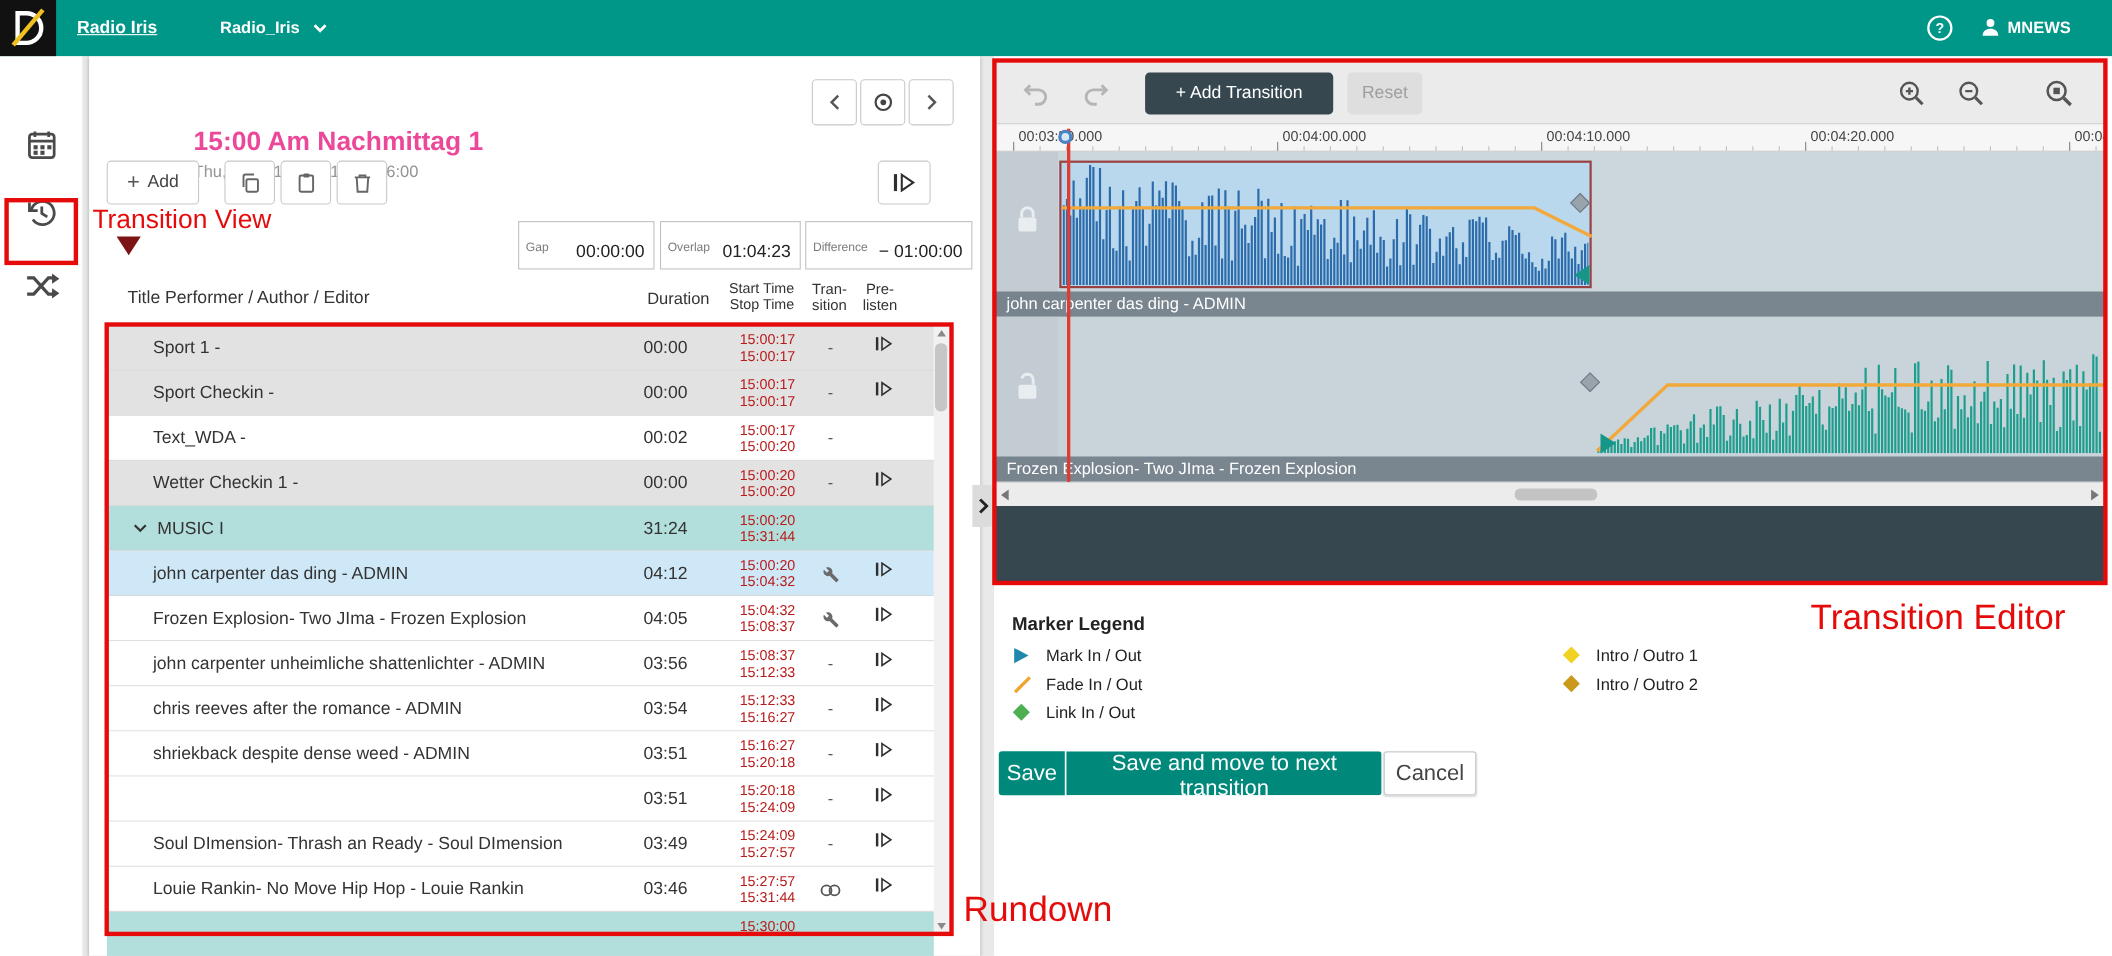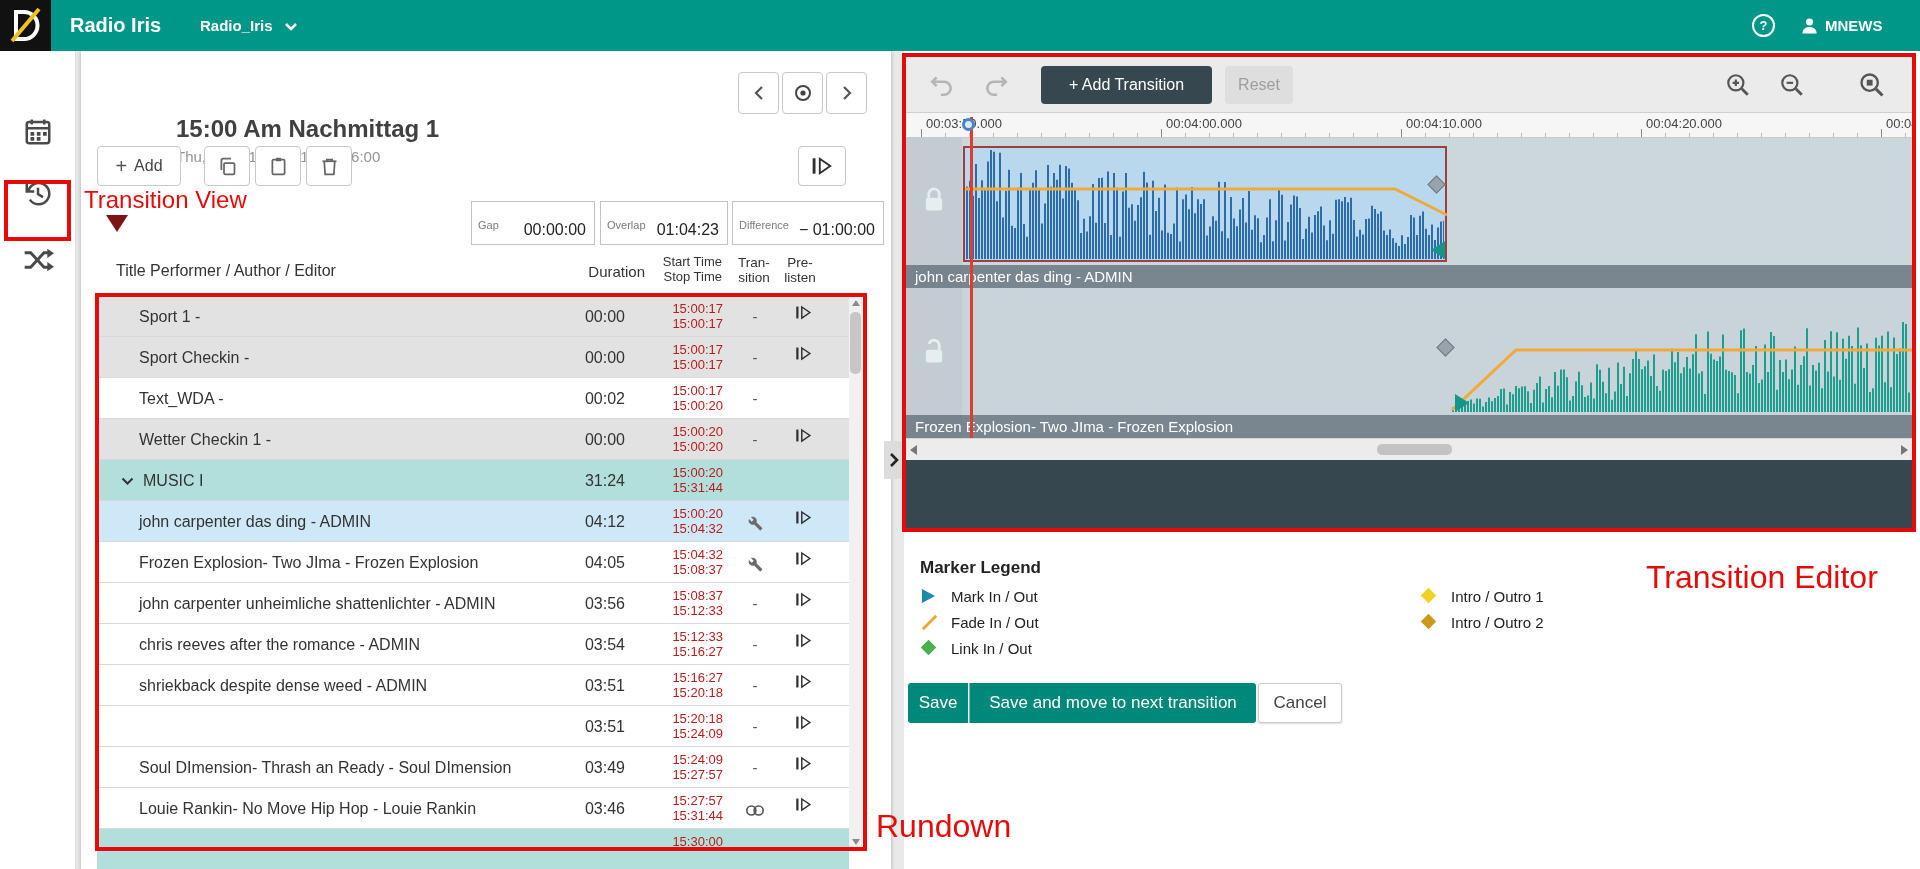--- a/index.html
+++ b/index.html
@@ -2,35 +2,35 @@
 <html><head>
 <meta charset="utf-8">
 <style>
   * { box-sizing: border-box; margin: 0; padding: 0; }
   body { font-family: "Liberation Sans", sans-serif; background:#fff; }
   .page { position:relative; width:1920px; height:869px; background:#fff; overflow:hidden; }
 
   
   .topbar { position:absolute; left:0; top:0; width:1920px; height:51px; background:#009688; color:#fff; z-index:20; }
   .logo { position:absolute; left:0; top:0; width:51px; height:51px; background:#111; }
-  .app-title { position:absolute; left:70px; top:0; line-height:51px; font-size:20px; font-weight:bold; }
+  .app-title { position:absolute; left:70px; top:0; line-height:51px; font-size:16px; font-weight:bold;text-decoration:underline; }
   .station { position:absolute; left:200px; top:0; line-height:51px; font-size:15px; font-weight:600; cursor:pointer; }
   .station svg { margin-left:7px; vertical-align:middle; }
   .help { position:absolute; left:1752px; top:14px; width:23px; height:23px; border:2px solid #fff; border-radius:50%; text-align:center; line-height:19px; font-size:13px; font-weight:bold; cursor:pointer; }
   .userbox { position:absolute; left:1800px; top:0; height:51px; line-height:51px; font-size:15px; font-weight:bold; cursor:pointer; }
   .userbox svg { vertical-align:middle; margin-right:6px; margin-top:-3px; }
 
   
   .sidebar { position:absolute; left:0; top:51px; width:76px; height:818px; background:#fff; border-right:1px solid #ddd; z-index:10; }
   .side-btn { position:absolute; left:0; width:76px; height:56px; display:flex; align-items:center; justify-content:center; cursor:pointer; }
 
   
   .backdrop { position:absolute; left:76px; top:51px; width:828px; height:818px; background:#e9e9e9; }
   .card { position:absolute; left:81px; top:51px; width:810px; height:818px; background:#fff; box-shadow:0 1px 4px rgba(0,0,0,.28); }
-  .rd-title { position:absolute; left:95px; top:64px; font-size:24px; font-weight:bold; color:#404040; }
+  .rd-title { position:absolute; left:95px; top:64px; font-size:24px; font-weight:bold; color:#ec4899; }
   .rd-sub { position:absolute; left:95px; top:97px; font-size:15px; color:#949494; }
   .navgrp button { position:absolute; top:72px; width:41px; height:42px; background:#fff; border:1px solid #c8c8c8; border-radius:4px; cursor:pointer; display:flex; align-items:center; justify-content:center; }
   .btn-plain { position:absolute; background:#fff; border:1px solid #c8c8c8; border-radius:4px; cursor:pointer; display:flex; align-items:center; justify-content:center; }
   .addbtn { left:97px; top:146px; width:84px; height:40px; font-size:16px; color:#444; gap:7px; }
   .addbtn .plus { font-size:20px; color:#555; }
   .statbox { position:absolute; top:201px; height:44px; background:#fff; border:1px solid #c2c2c2; }
   .statbox .lab { position:absolute; left:6px; top:3px; font-size:11px; color:#7b7b7b;margin-top:14px; }
   .statbox .val { position:absolute; right:8px; bottom:5px; font-size:16px; color:#222; }
 
   .th { position:absolute; color:#333; }
@@ -102,21 +102,21 @@
   .legcol { position:absolute; top:586px; }
   .legcol1 { left:920px; } .legcol2 { left:1420px; }
   .legitem { height:20px; margin-bottom:6px; display:flex; align-items:center; font-size:15px; color:#222; }
   .legic { width:19px; height:18px; display:inline-block; margin-right:12px; position:relative; }
   .mark-in-out::after { content:''; position:absolute; left:2px; top:2px; border-left:13px solid #1e88ad; border-top:7px solid transparent; border-bottom:7px solid transparent; }
   .fade-in-out::after { content:''; position:absolute; left:0; top:8px; width:19px; height:3px; background:#f0a62e; transform:rotate(-45deg); }
   .link-in-out::after { content:''; position:absolute; left:3px; top:3px; width:11px; height:11px; background:#4caf50; transform:rotate(45deg); }
   .intro-outro-1::after { content:''; position:absolute; left:3px; top:3px; width:11px; height:11px; background:#f0d322; transform:rotate(45deg); }
   .intro-outro-2::after { content:''; position:absolute; left:3px; top:3px; width:11px; height:11px; background:#cb9a1d; transform:rotate(45deg); }
 
-  .act { position:absolute; top:683px; height:40px; border:none; font-size:17px; cursor:pointer; font-family:"Liberation Sans",sans-serif; }
+  .act { position:absolute; top:683px; height:40px; border:none; font-size:20px; cursor:pointer; font-family:"Liberation Sans",sans-serif; }
   .act-save { left:908px; width:60px; background:#00897b; color:#fff; border-radius:3px 0 0 3px; }
   .act-next { left:969px; width:287px; background:#00897b; color:#fff; border-left:1px solid rgba(255,255,255,.45); border-radius:0 3px 3px 0; }
   .act-cancel { left:1258px; width:84px; background:#fff; color:#444; border:1px solid #ccc; border-radius:3px; box-shadow:0 1px 2px rgba(0,0,0,.15); }
 
   
   .ann { position:absolute; z-index:40; color:#e50b0b; font-weight:500; }
   .annbox { position:absolute; z-index:40; border:4px solid #e50b0b; pointer-events:none; }
   .anntri { position:absolute; z-index:40; width:0; height:0; border-left:11px solid transparent; border-right:11px solid transparent; border-top:17px solid #7c1416; }
 </style>
 </head>
@@ -653,15 +653,15 @@
   <button class="act act-save">Save</button>
   <button class="act act-next">Save and move to next transition</button>
   <button class="act act-cancel">Cancel</button>
 
   <div class="annbox" style="left:4px;top:180px;width:67px;height:61px;"></div>
   <div class="ann" style="left:84px;top:186px;font-size:24px;">Transition View</div>
   <div class="anntri" style="left:106px;top:215px;"></div>
   <div class="annbox" style="left:95px;top:293px;width:772px;height:558px;"></div>
   <div class="ann" style="left:876px;top:808px;font-size:32px;">Rundown</div>
   <div class="annbox" style="left:902px;top:53px;width:1014px;height:479px;"></div>
-  <div class="ann" style="left:1646px;top:543px;font-size:32px;margin-top:16px;">Transition Editor</div>
+  <div class="ann" style="left:1646px;top:543px;font-size:32px;">Transition Editor</div>
 
 </div>
 
 </body></html>

